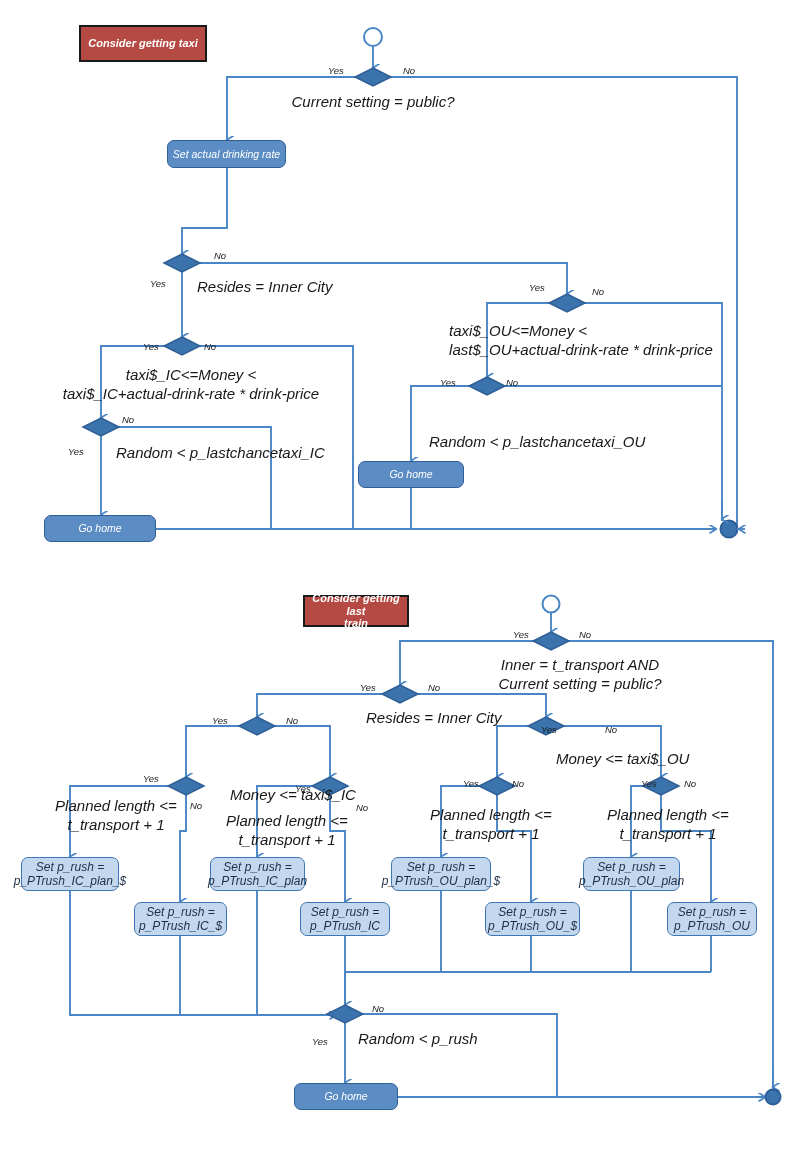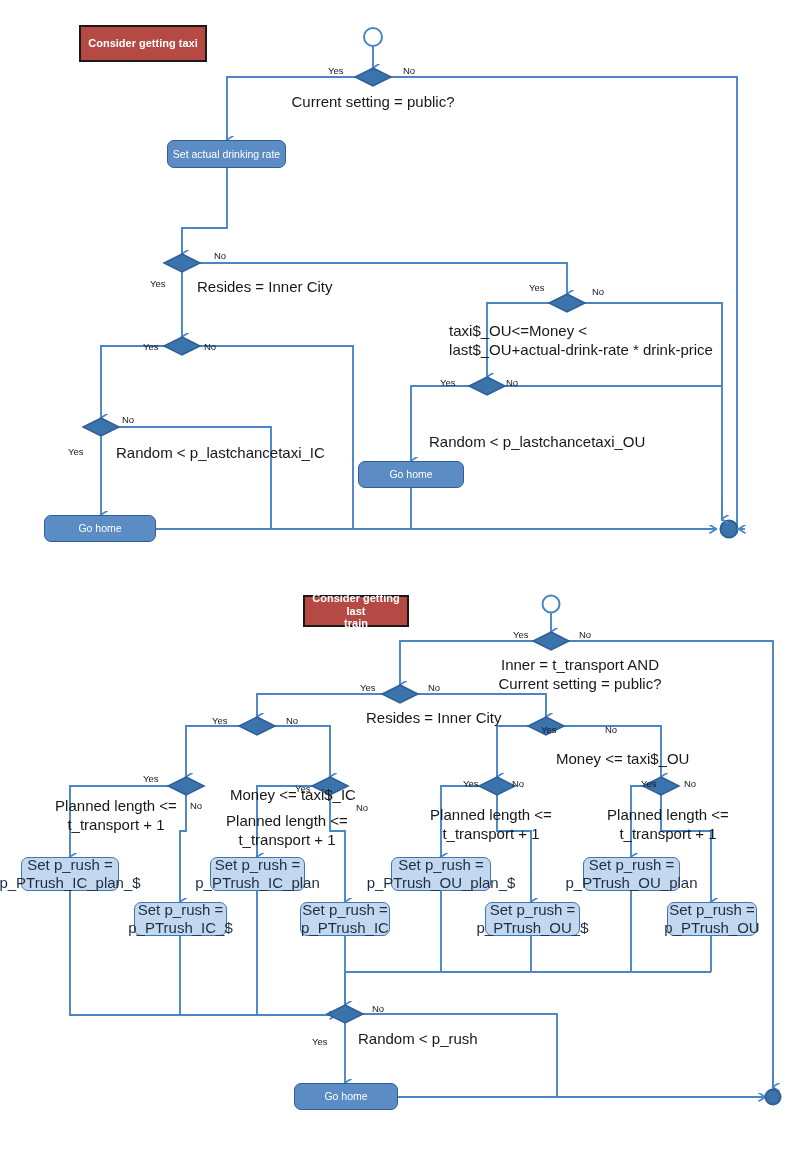--- a/index.html
+++ b/index.html
@@ -14,20 +14,21 @@
     height: 1152px;
     position: relative;
     overflow: hidden;
   }
   #canvas-root {
     position: absolute;
     left: 0;
     top: 0;
     width: 660px;
     height: 1152px;
+    font-style: italic;
   }
   svg.diagram-layer {
     position: absolute;
     left: 0;
     top: 0;
     width: 798px;
     height: 1152px;
   }
   .title-box {
     position: absolute;
@@ -57,21 +58,21 @@
   .proc-dark {
     background: #5b8cc4;
     border: 1.5px solid #2f5f96;
     color: #ffffff;
     font-size: 10.5px;
   }
   .proc-light {
     background: #c3d7ee;
     border: 1.5px solid #3f77b5;
     color: #1d2e44;
-    font-size: 15px;
+    font-size: 12px;
   }
   .flow-label {
     position: absolute;
     font-size: 15px;
     color: #17181a;
     white-space: nowrap;
     line-height: 1.25;
   }
   .flow-label.center {
     text-align: center;
@@ -323,20 +324,24 @@
   </div>
 
   <div class="flow-label center" style="left:373px; top:93px;">
     <span>Current setting = public?</span>
   </div>
 
   <div class="flow-label" style="left:197px; top:278px;">
     <span>Resides = Inner City</span>
   </div>
 
+  <div class="flow-label center" style="left:191px; top:366px; text-align:center;">
+    <span>taxi$_IC&lt;=Money &lt;</span><br>
+    <span>taxi$_IC+actual-drink-rate * drink-price</span>
+  </div>
 
   <div class="flow-label" style="left:116px; top:444px;">
     <span>Random &lt; p_lastchancetaxi_IC</span>
   </div>
 
   <div class="flow-label center" style="left:581px; top:322px; text-align:left;">
     <span>taxi$_OU&lt;=Money &lt;</span><br>
     <span>last$_OU+actual-drink-rate * drink-price</span>
   </div>
 

